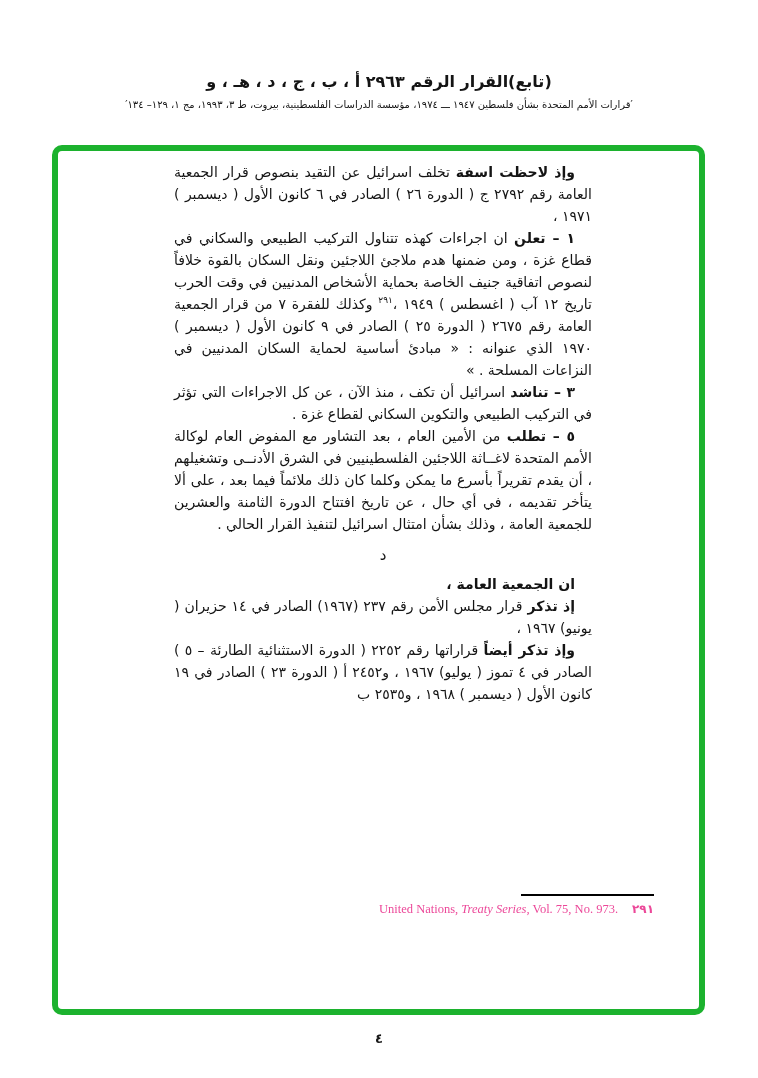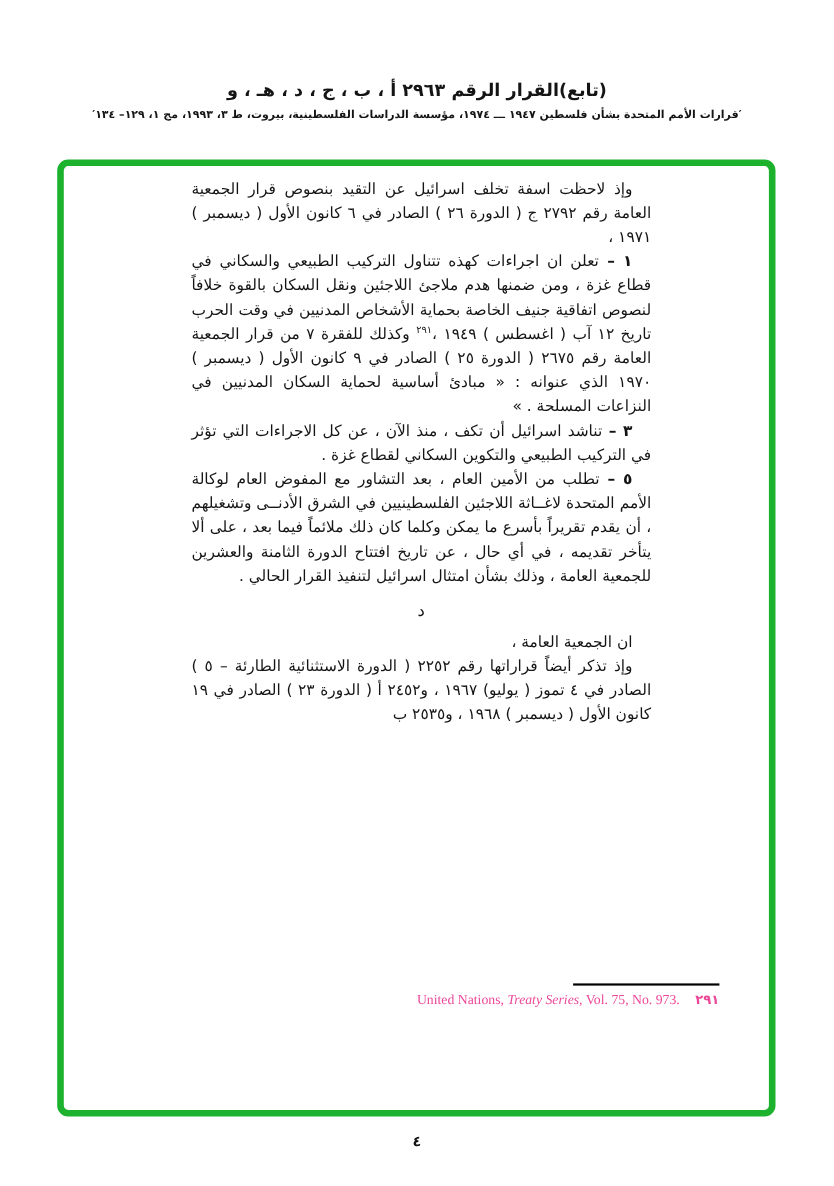--- a/index.html
+++ b/index.html
@@ -2,31 +2,31 @@
 <html lang="ar"><head>
 <meta charset="utf-8">
 <style>
   html,body{margin:0;padding:0;background:#ffffff;}
   .page{
     position:relative;width:758px;height:1078px;background:#ffffff;
     color:#141414;font-family:"DejaVu Sans",sans-serif;overflow:hidden;border-radius:27px;
   }
   .header{position:absolute;top:72px;left:0;right:0;text-align:center;direction:rtl;}
   .header-line1{font-size:16px;font-weight:bold;letter-spacing:.3px;}
-  .header-line2{margin-top:8px;font-size:10px;font-weight:bold;}
+  .header-line2{margin-top:8px;font-size:10px;font-weight:normal;}
   .frame{
     position:absolute;left:52px;top:145px;width:641px;height:858px;
     border:6px solid #1cb22e;border-radius:10px;background:transparent;
   }
   .content{
     position:absolute;top:161px;right:166px;width:418px;
     direction:rtl;text-align:justify;font-size:14px;line-height:22px;
   }
   .para{margin:0;text-indent:17px;}
-  .lead{font-weight:normal;}
+  .lead{font-weight:bold;}
   .num{font-weight:bold;}
   .sup{font-size:9px;vertical-align:super;line-height:0;}
   .section-heading{margin:9px 0 7px;text-align:center;text-indent:0;font-size:15px;}
   .footnote{
     position:absolute;top:894px;right:104px;width:380px;text-align:right;
     font-family:"Liberation Serif",serif;font-size:12.5px;color:#ec4899;
   }
   .fn-sep{width:133px;border-top:2px solid #000;margin:0 0 6px auto;height:0;}
   .fn-italic{font-style:italic;}
   .fn-num{font-family:"DejaVu Sans",sans-serif;font-weight:bold;font-size:12px;margin-left:14px;}
@@ -57,20 +57,21 @@
 
     <p class="para"><span class="num">٣ – </span><span class="lead">تناشد</span><span> اسرائيل أن تكف ، منذ الآن ، عن كل الاجراءات التي تؤثر في التركيب الطبيعي والتكوين السكاني لقطاع غزة .</span></p>
 
 
     <p class="para"><span class="num">٥ – </span><span class="lead">تطلب</span><span> من الأمين العام ، بعد التشاور مع المفوض العام لوكالة الأمم المتحدة لاغــاثة اللاجئين الفلسطينيين في الشرق الأدنــى وتشغيلهم ، أن يقدم تقريراً بأسرع ما يمكن وكلما كان ذلك ملائماً فيما بعد ، على ألا يتأخر تقديمه ، في أي حال ، عن تاريخ افتتاح الدورة الثامنة والعشرين للجمعية العامة ، وذلك بشأن امتثال اسرائيل لتنفيذ القرار الحالي .</span></p>
 
     <p class="para section-heading">د</p>
 
     <p class="para"><span class="lead">ان الجمعية العامة ،</span><span></span></p>
 
+    <p class="para"><span class="lead">إذ تذكر</span><span> قرار مجلس الأمن رقم ٢٣٧ (١٩٦٧) الصادر في ١٤ حزيران ( يونيو) ١٩٦٧ ،</span></p>
 
     <p class="para"><span class="lead">وإذ تذكر أيضاً</span><span> قراراتها رقم ٢٢٥٢ ( الدورة الاستثنائية الطارئة – ٥ ) الصادر في ٤ تموز ( يوليو) ١٩٦٧ ، و٢٤٥٢ أ ( الدورة ٢٣ ) الصادر في ١٩ كانون الأول ( ديسمبر ) ١٩٦٨ ، و٢٥٣٥ ب</span></p>
 
   </div>
 
   <div class="footnote">
     <div class="fn-sep"></div>
     <div><span>United Nations,</span><span class="fn-italic"> Treaty Series,</span><span> Vol. 75, No. 973.</span><span class="fn-num">٢٩١</span></div>
   </div>
 

